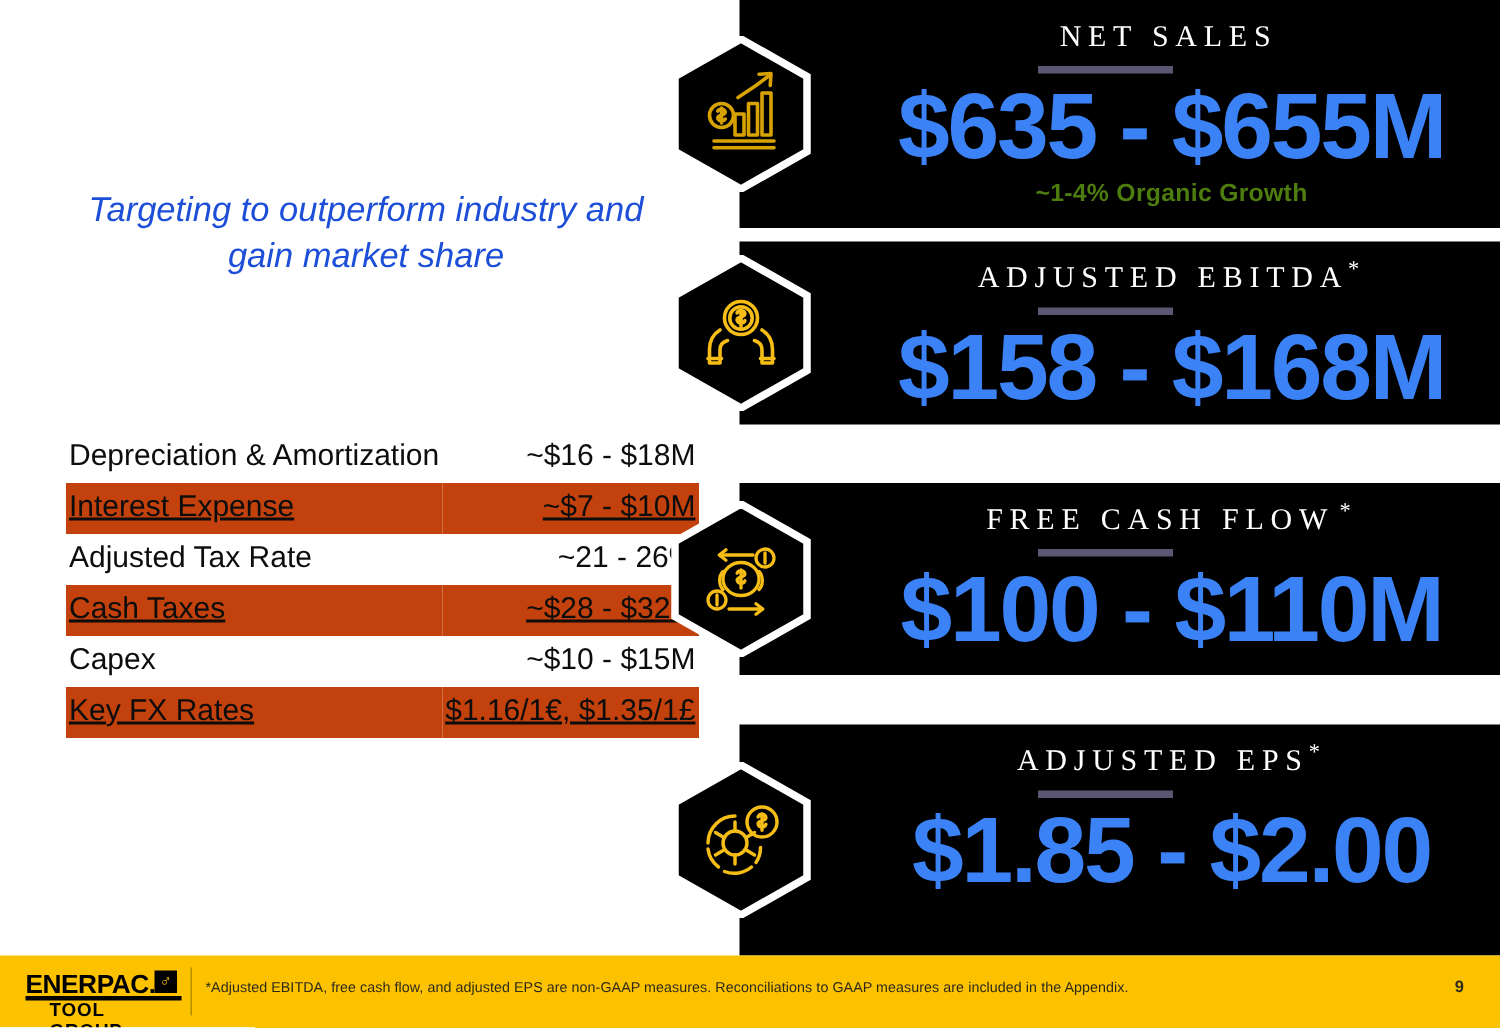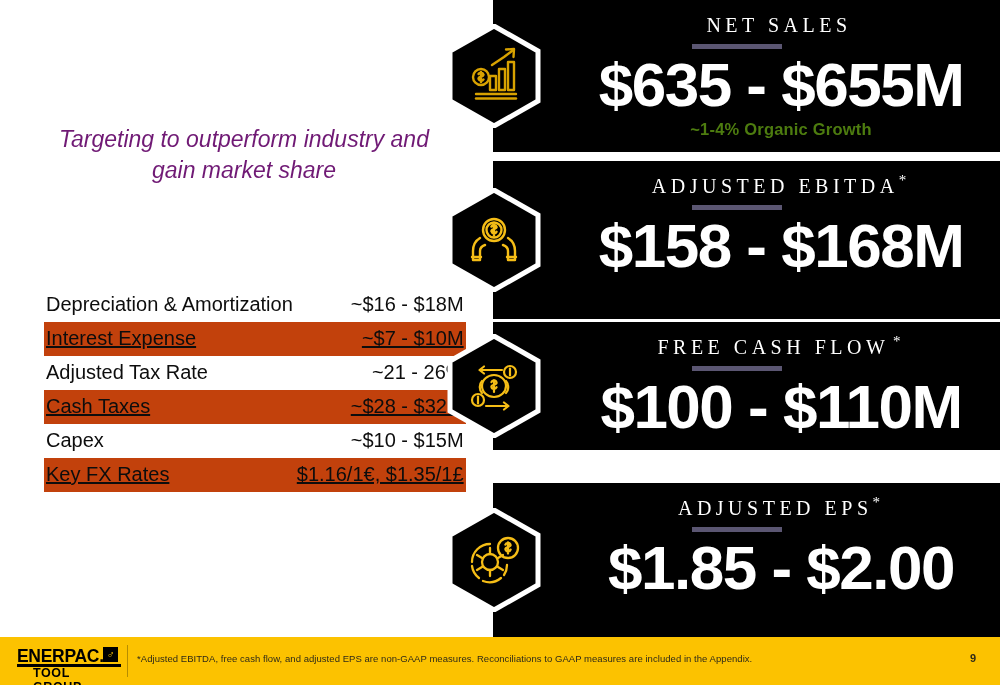--- a/index.html
+++ b/index.html
@@ -39,21 +39,21 @@
   }
   #subtitle {
     position: absolute;
     left: 44px;
     top: 124px;
     width: 400px;
     text-align: center;
     font-size: 23px;
     font-style: italic;
     line-height: 1.35;
-    color: #701a75;
+    color: #1d4ed8;
   }
 
   
   #guidance-table {
     position: absolute;
     left: 44px;
     top: 288px;
     width: 392px;
     border-collapse: collapse;
   }
@@ -105,21 +105,21 @@
     height: 5px;
     background: #5b5672;
     transform: translateX(-50%);
   }
   .panel-value {
     position: absolute;
     left: 75px;
     right: 6px;
     top: 52px;
     text-align: center;
-    color: #ffffff;
+    color: #3b82f6;
     font-size: 62px;
     font-weight: bold;
     letter-spacing: -1.5px;
     line-height: 1.05;
     font-family: "Liberation Sans", sans-serif;
   }
   .panel-note {
     position: absolute;
     left: 75px;
     right: 6px;
@@ -287,21 +287,21 @@
           </g>
         </svg>
       </div>
       <div class="panel-title"><span>NET SALES</span><span class="star"></span></div>
       <div class="panel-rule"></div>
       <div class="panel-value">$635 - $655M</div>
       <div class="panel-note">~1-4% Organic Growth</div>
     </div>
   </div>
 
-  <div class="panel" style="top:161px; height:158px;">
+  <div class="panel" style="top:161px; height:122px;">
     <div class="panel-inner">
       <div class="hex-badge">
         <svg class="hex-outer" viewBox="0 0 96 104" xmlns="http://www.w3.org/2000/svg" aria-hidden="true">
           <polygon points="48,2 92,27 92,77 48,102 4,77 4,27" fill="#000000" stroke="#ffffff" stroke-width="5"></polygon>
           <polygon points="48,11 84,31.5 84,72.5 48,93 12,72.5 12,31.5" fill="#000000" stroke="#000000" stroke-width="3"></polygon>
           <g stroke="#f5bd16" stroke-width="2.4" fill="none" stroke-linecap="round" stroke-linejoin="round">
             <circle cx="48" cy="42" r="11"></circle>
             <circle cx="48" cy="42" r="7.5"></circle>
             <path d="M48 36.5 L48 47.5 M45.4 38.6 a2.8 2.8 0 0 1 5.2 0.5 c0 2.5 -5.2 1.7 -5.2 4.2 a2.8 2.8 0 0 0 5.2 0.5"></path>
             <path d="M34 50 C29 53 27 58 27 63 L27 72 L34 72 L34 63 C34 60 36 58 39 57"></path>

